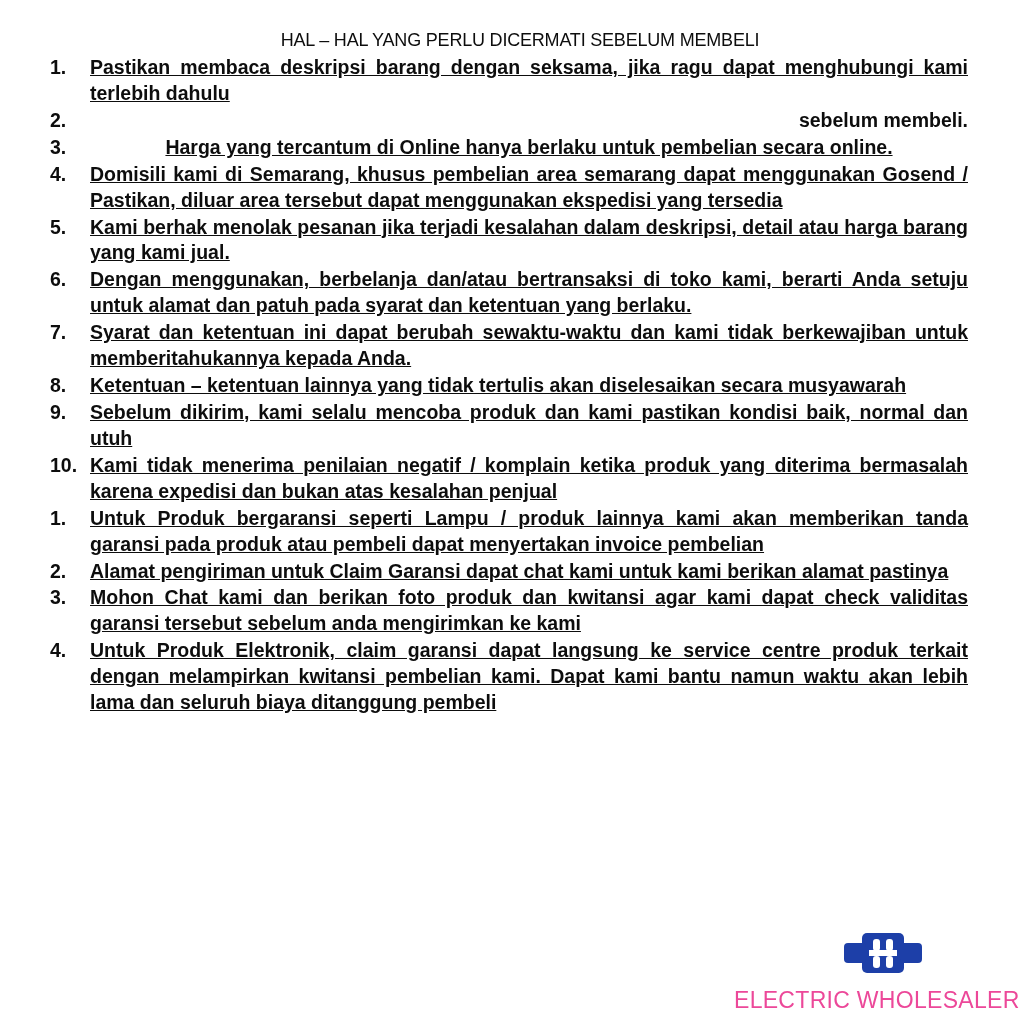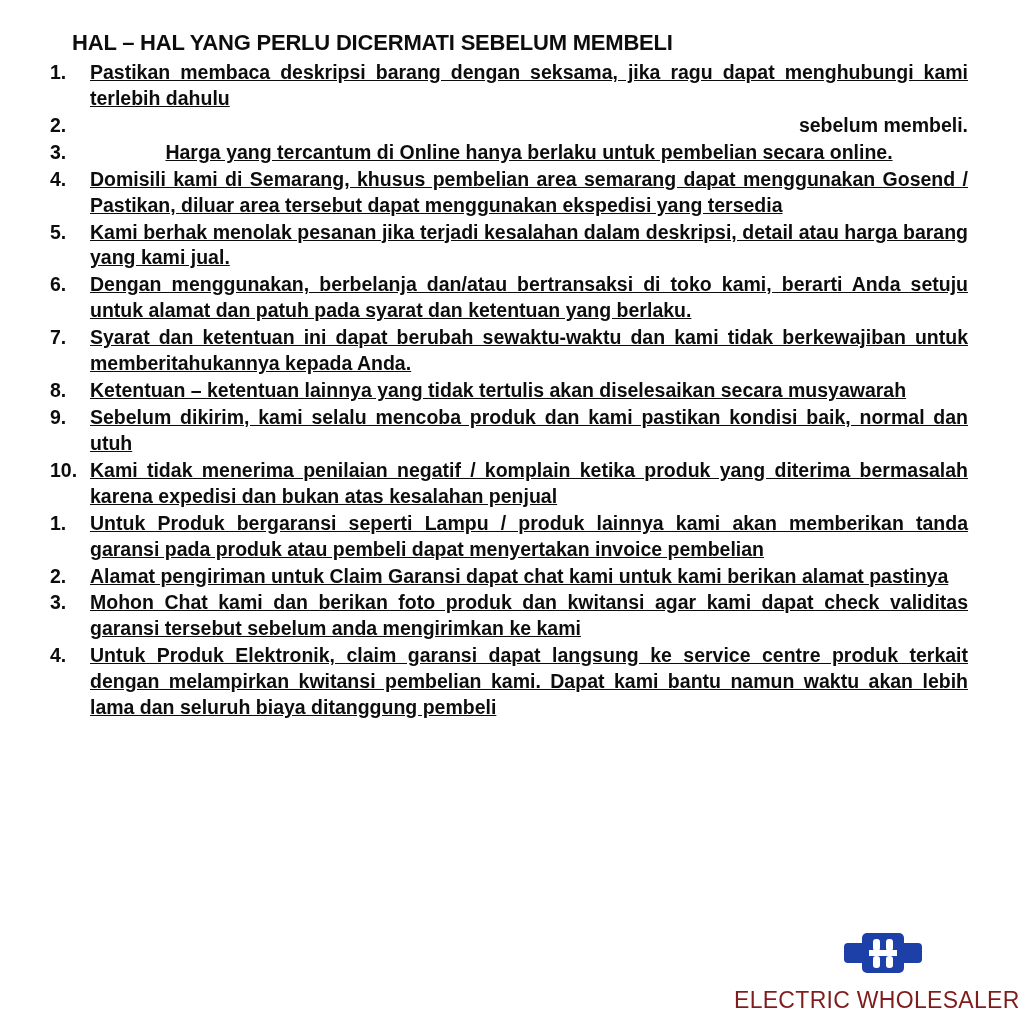--- a/index.html
+++ b/index.html
@@ -16,23 +16,23 @@
   }
   .page {
     position: relative;
     width: 1024px;
     height: 1024px;
     box-sizing: border-box;
     padding: 30px 56px 0 46px;
     background: #ffffff;
   }
   .section-title {
-    text-align: left;
-    font-weight: bold;
-    font-size: 22px;
+    text-align: center;
+    font-weight: normal;
+    font-size: 18px;
     letter-spacing: -0.2px;
     color: #0d0d0d;
     margin: 0 0 4px 0;
     padding-left: 26px;
   }
   .section-title.second {
     margin-top: 22px;
     margin-bottom: 4px;
     padding-left: 0;
   }
@@ -87,21 +87,21 @@
     text-align: right;
   }
   .logo-mark {
     display: block;
     margin-left: auto;
     margin-right: 92px;
     margin-bottom: 6px;
   }
   .brand {
     font-size: 23px;
-    color: #7f1d1d;
+    color: #ec4899;
     letter-spacing: 0.3px;
     font-weight: normal;
     white-space: nowrap;
   }
 </style>
 </head>
 <body>
 
 <div class="page">
 

